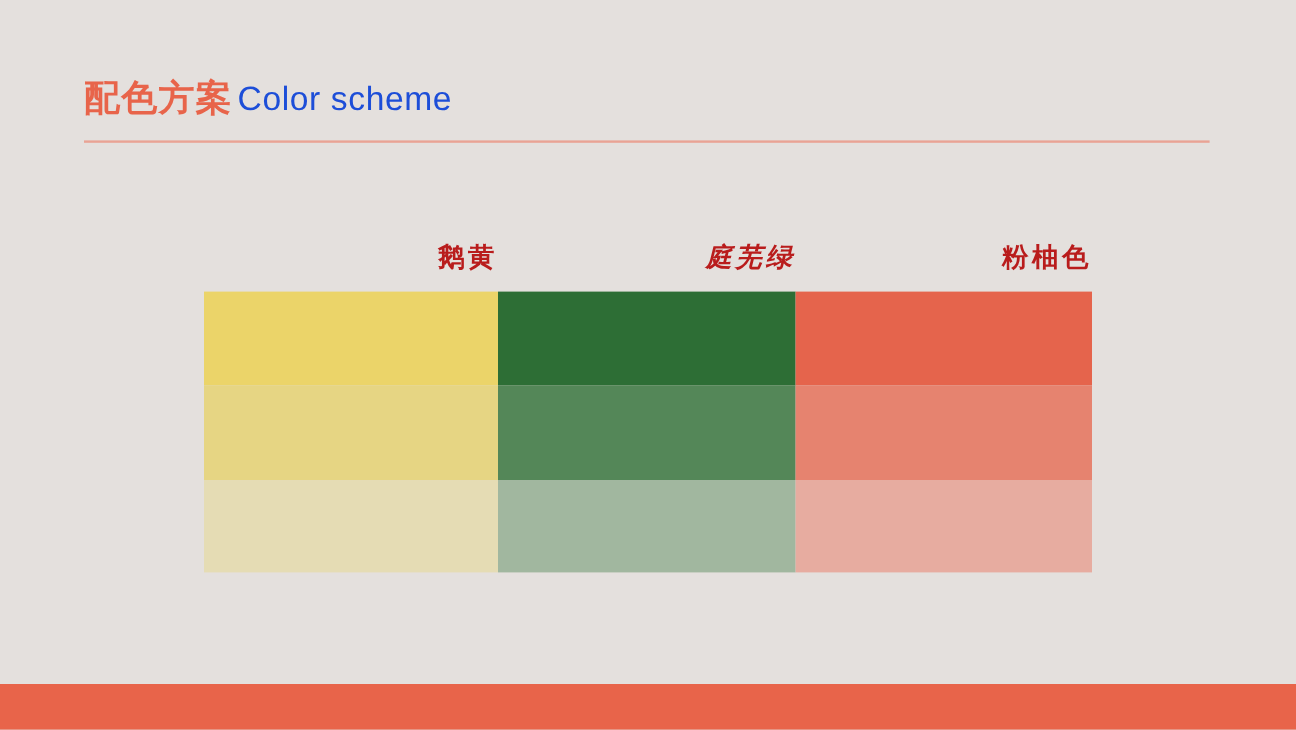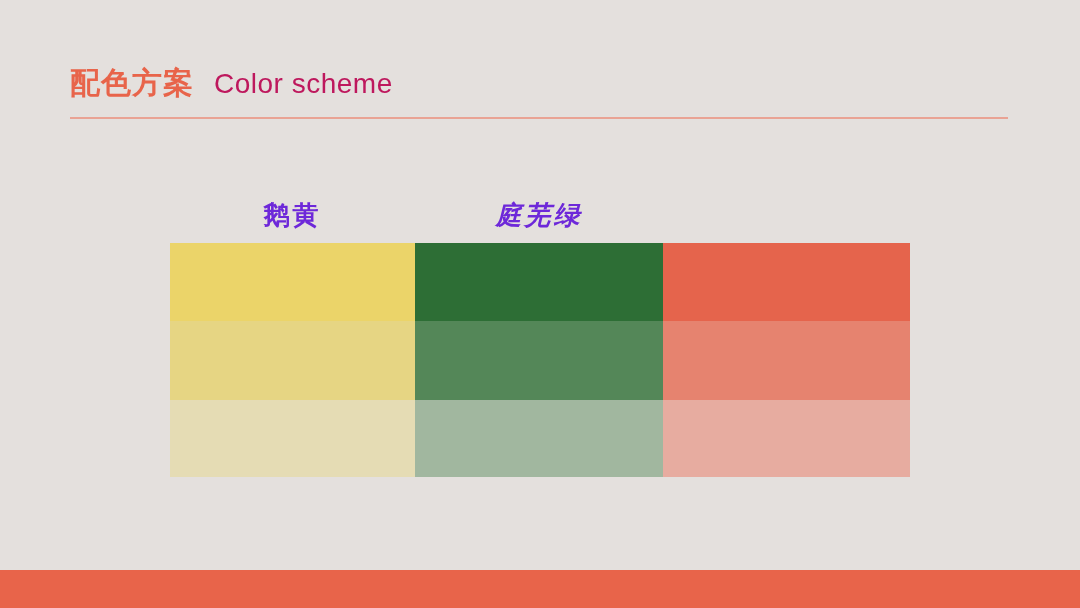--- a/index.html
+++ b/index.html
@@ -26,35 +26,35 @@
   .header {
     position: absolute;
     left: 70px;
     top: 68px;
     width: 940px;
     height: 52px;
   }
   .header-titles {
     display: flex;
     align-items: baseline;
-    gap: 20px;
+    gap: 4px;
     height: 44px;
   }
   .title-cn {
     font-size: 30px;
     font-weight: bold;
     color: #E8644A;
     letter-spacing: 1px;
     line-height: 1;
     white-space: nowrap;
   }
   .title-en {
     font-size: 28px;
     font-weight: 300;
-    color: #be185d;
+    color: #1d4ed8;
     letter-spacing: 0.5px;
     line-height: 1;
     white-space: nowrap;
   }
   .header-rule {
     position: absolute;
     left: 0;
     top: 49px;
     width: 938px;
     height: 2px;
@@ -68,25 +68,25 @@
     top: 186px;
     width: 740px;
   }
   .palette-labels {
     display: flex;
     width: 740px;
     height: 57px;
     align-items: center;
   }
   .palette-label {
-    font-size: 26px;
+    font-size: 22px;
     font-weight: bold;
-    color: #6d28d9;
+    color: #b91c1c;
     letter-spacing: 3px;
-    text-align: center;
+    text-align: right;
     line-height: 1;
     white-space: nowrap;
   }
   .col-w-0 { width: 245px; }
   .col-w-1 { width: 248px; font-style: italic; }
   .col-w-2 { width: 247px; }
 
   .swatch-grid {
     width: 740px;
     height: 234px;
@@ -125,20 +125,21 @@
       <span class="title-en">Color scheme</span>
     </div>
     <div class="header-rule"></div>
   </div>
 
   <div class="palette">
 
     <div class="palette-labels">
       <div class="palette-label col-w-0">鹅黄</div>
       <div class="palette-label col-w-1">庭芜绿</div>
+      <div class="palette-label col-w-2">粉柚色</div>
     </div>
 
     <div class="swatch-grid">
 
       <div class="swatch-col col-w-0">
         <div class="swatch swatch-h-0" style="background-color: rgb(235, 212, 105);"></div>
         <div class="swatch swatch-h-1" style="background-color: rgb(230, 213, 131);"></div>
         <div class="swatch swatch-h-2" style="background-color: rgb(229, 220, 180);"></div>
       </div>
 

